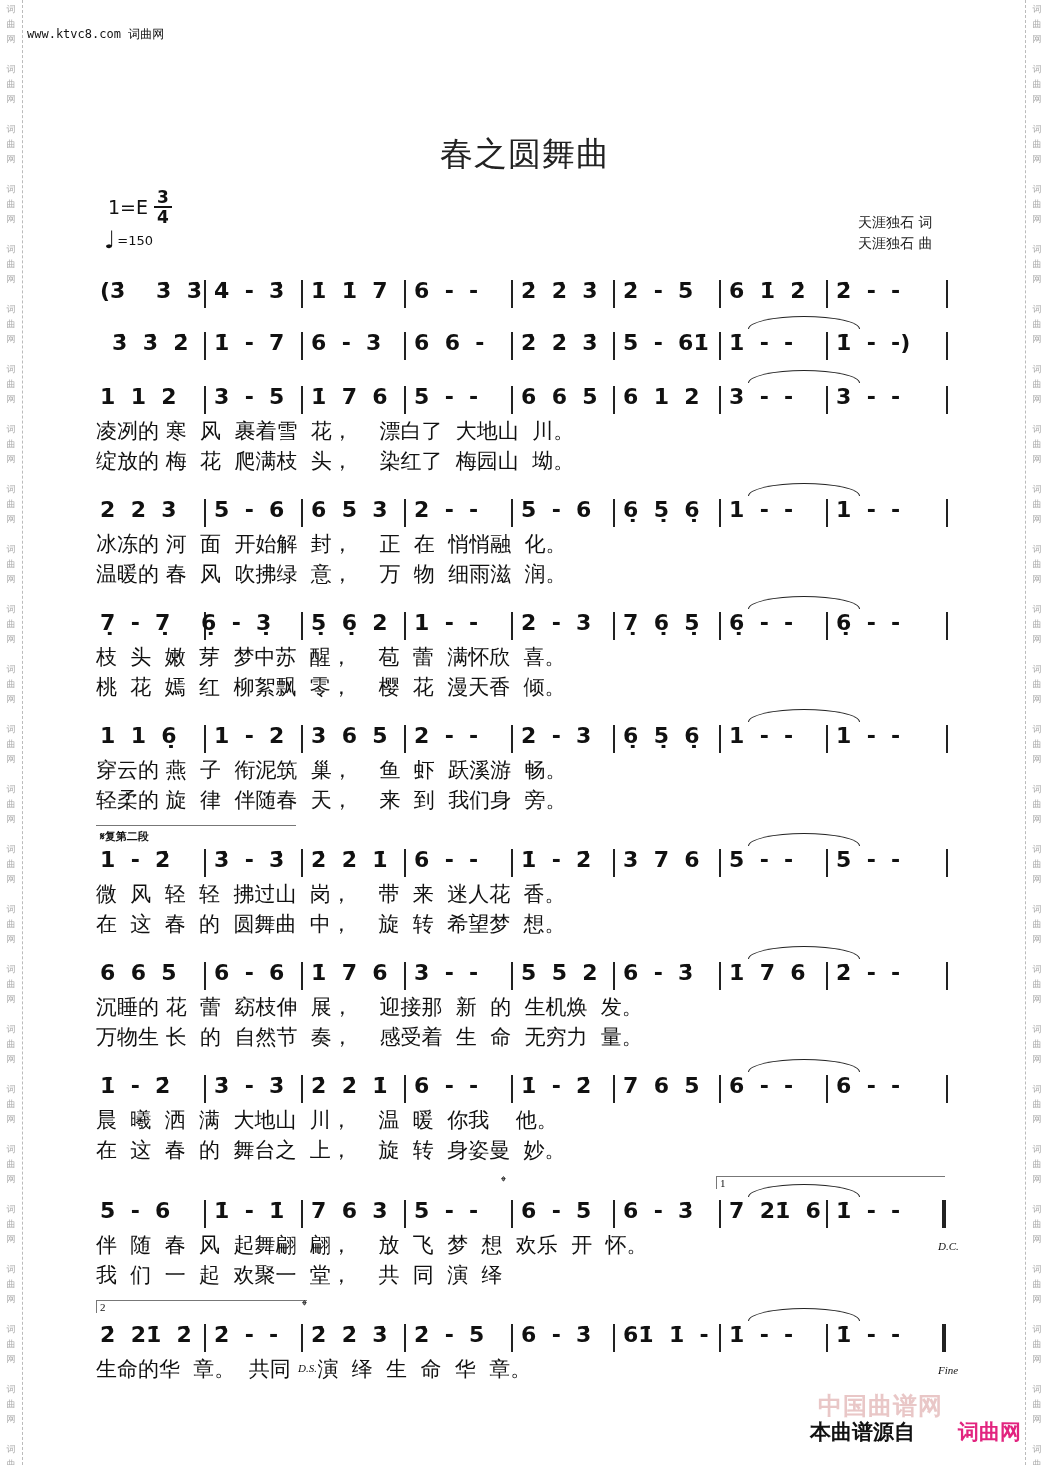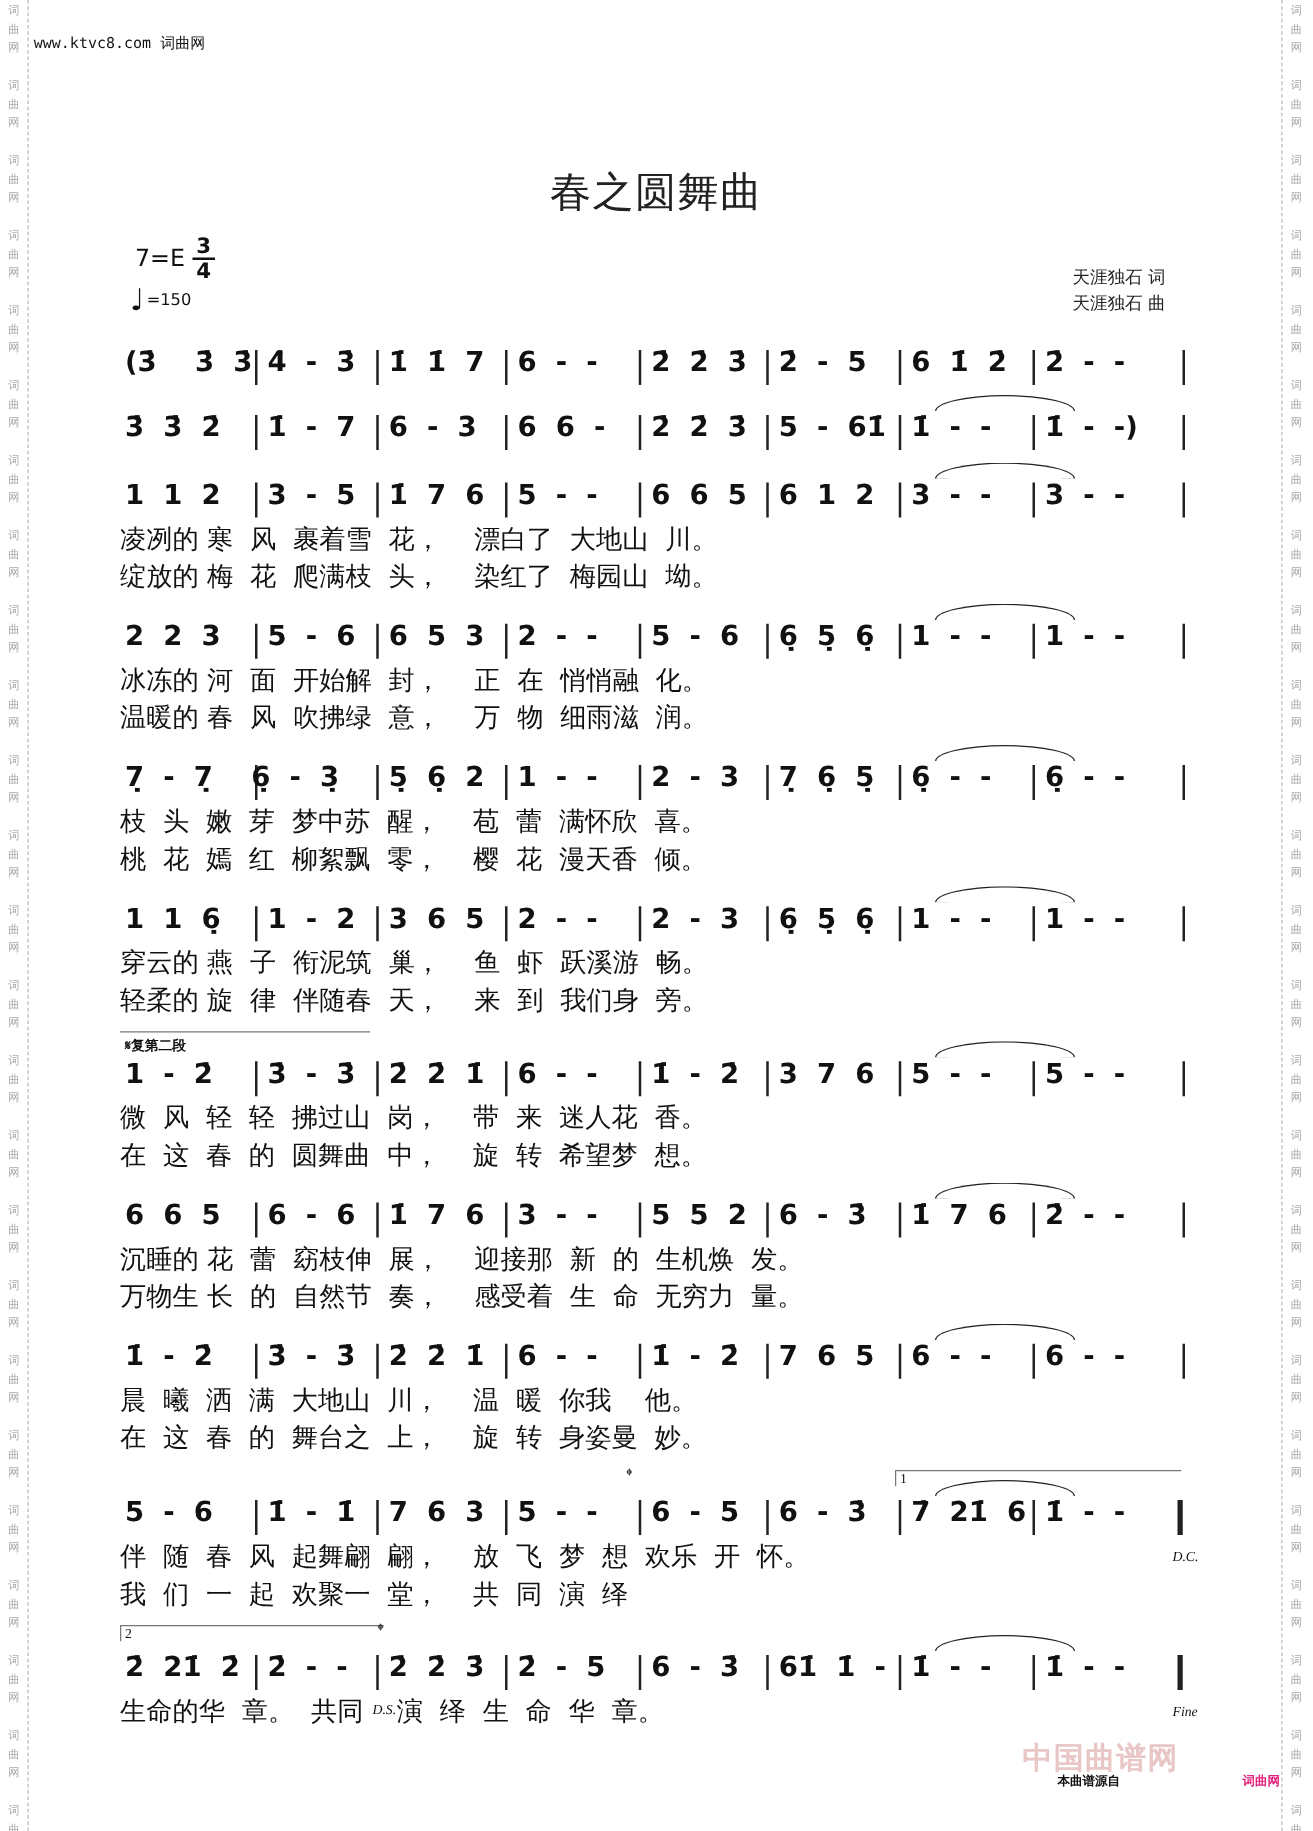--- a/index.html
+++ b/index.html
@@ -21,21 +21,21 @@
   .row { position:absolute; left:96px; width:860px; }
   .notes { position:absolute; left:0; top:0; height:32px; width:860px; }
   .m { position:absolute; top:0; height:32px; font-size:22px; font-weight:bold; letter-spacing:0; white-space:pre; }
   .bl { position:absolute; top:2px; width:2px; height:28px; background:#222; }
   .lyr { position:absolute; left:0; font-size:21px; white-space:pre; color:#111; letter-spacing:0; }
   .lyr.l1 { top:33px; }
   .lyr.l2 { top:63px; }
   .tie { position:absolute; height:12px; border:1.5px solid #222; border-bottom:none; border-radius:50% 50% 0 0 / 100% 100% 0 0; }
   .small { position:absolute; font-size:11px; font-family:"Liberation Serif","DejaVu Serif",serif; font-style:italic; }
   .volta { position:absolute; border-top:1.5px solid #777; border-left:1.5px solid #777; height:12px; }
-  .footer { position:absolute; left:810px; top:1418px; font-size:10px; font-weight:bold;margin-left:36px; }
+  .footer { position:absolute; left:810px; top:1418px; font-size:21px; font-weight:bold; }
   .footer .src { color:#e2247f; position:absolute; left:148px; top:0; white-space:nowrap; }
   .logo { position:absolute; left:818px; top:1390px; font-size:24px; color:#e9c7c7; font-weight:bold; letter-spacing:1px; font-family:"DejaVu Serif",serif; }
 </style>
 </head>
 <body>
 
 <div class="side left" id="sideL">
     <div class="wm" style="top: 2px;">词</div>
     <div class="wm" style="top: 17px;">曲</div>
     <div class="wm" style="top: 32px;">网</div>
@@ -185,21 +185,21 @@
     <div class="wm" style="top: 1397px;">曲</div>
     <div class="wm" style="top: 1412px;">网</div>
     <div class="wm" style="top: 1442px;">词</div>
     <div class="wm" style="top: 1457px;">曲</div>
   </div>
 
 <div class="site">www.ktvc8.com 词曲网</div>
 <div class="title">春之圆舞曲</div>
 
 <div class="key">
-  <span>7=E</span>
+  <span>1=E</span>
   <span class="frac">
     <span>3</span>
     <span class="bar"></span>
     <span>4</span>
   </span>
 </div>
 <div class="tempo">
   <span class="noteic">♩</span>
   <span>=150</span>
 </div>
@@ -224,21 +224,21 @@
         <span class="m" style="left: 527px;">2̇  -  5</span>
         <span class="bl" style="left: 623px;"></span>
         <span class="m" style="left: 633px;">6  1̇  2̇</span>
         <span class="bl" style="left: 730px;"></span>
         <span class="m" style="left: 740px;">2̇  -  -</span>
         <span class="bl" style="left: 850px;"></span>
       </div>
     </div>
     <div class="row" style="top: 330px;">
       <div class="notes">
-        <span class="m" style="left: 4px;">3̇  3̇  2̇</span>
+        <span class="m" style="left: 16px;">3̇  3̇  2̇</span>
         <span class="bl" style="left: 108px;"></span>
         <span class="m" style="left: 118px;">1̇  -  7</span>
         <span class="bl" style="left: 205px;"></span>
         <span class="m" style="left: 215px;">6  -  3</span>
         <span class="bl" style="left: 308px;"></span>
         <span class="m" style="left: 318px;">6  6  -</span>
         <span class="bl" style="left: 415px;"></span>
         <span class="m" style="left: 425px;">2̇  2̇  3̇</span>
         <span class="bl" style="left: 517px;"></span>
         <span class="m" style="left: 527px;">5  -  61̇</span>

